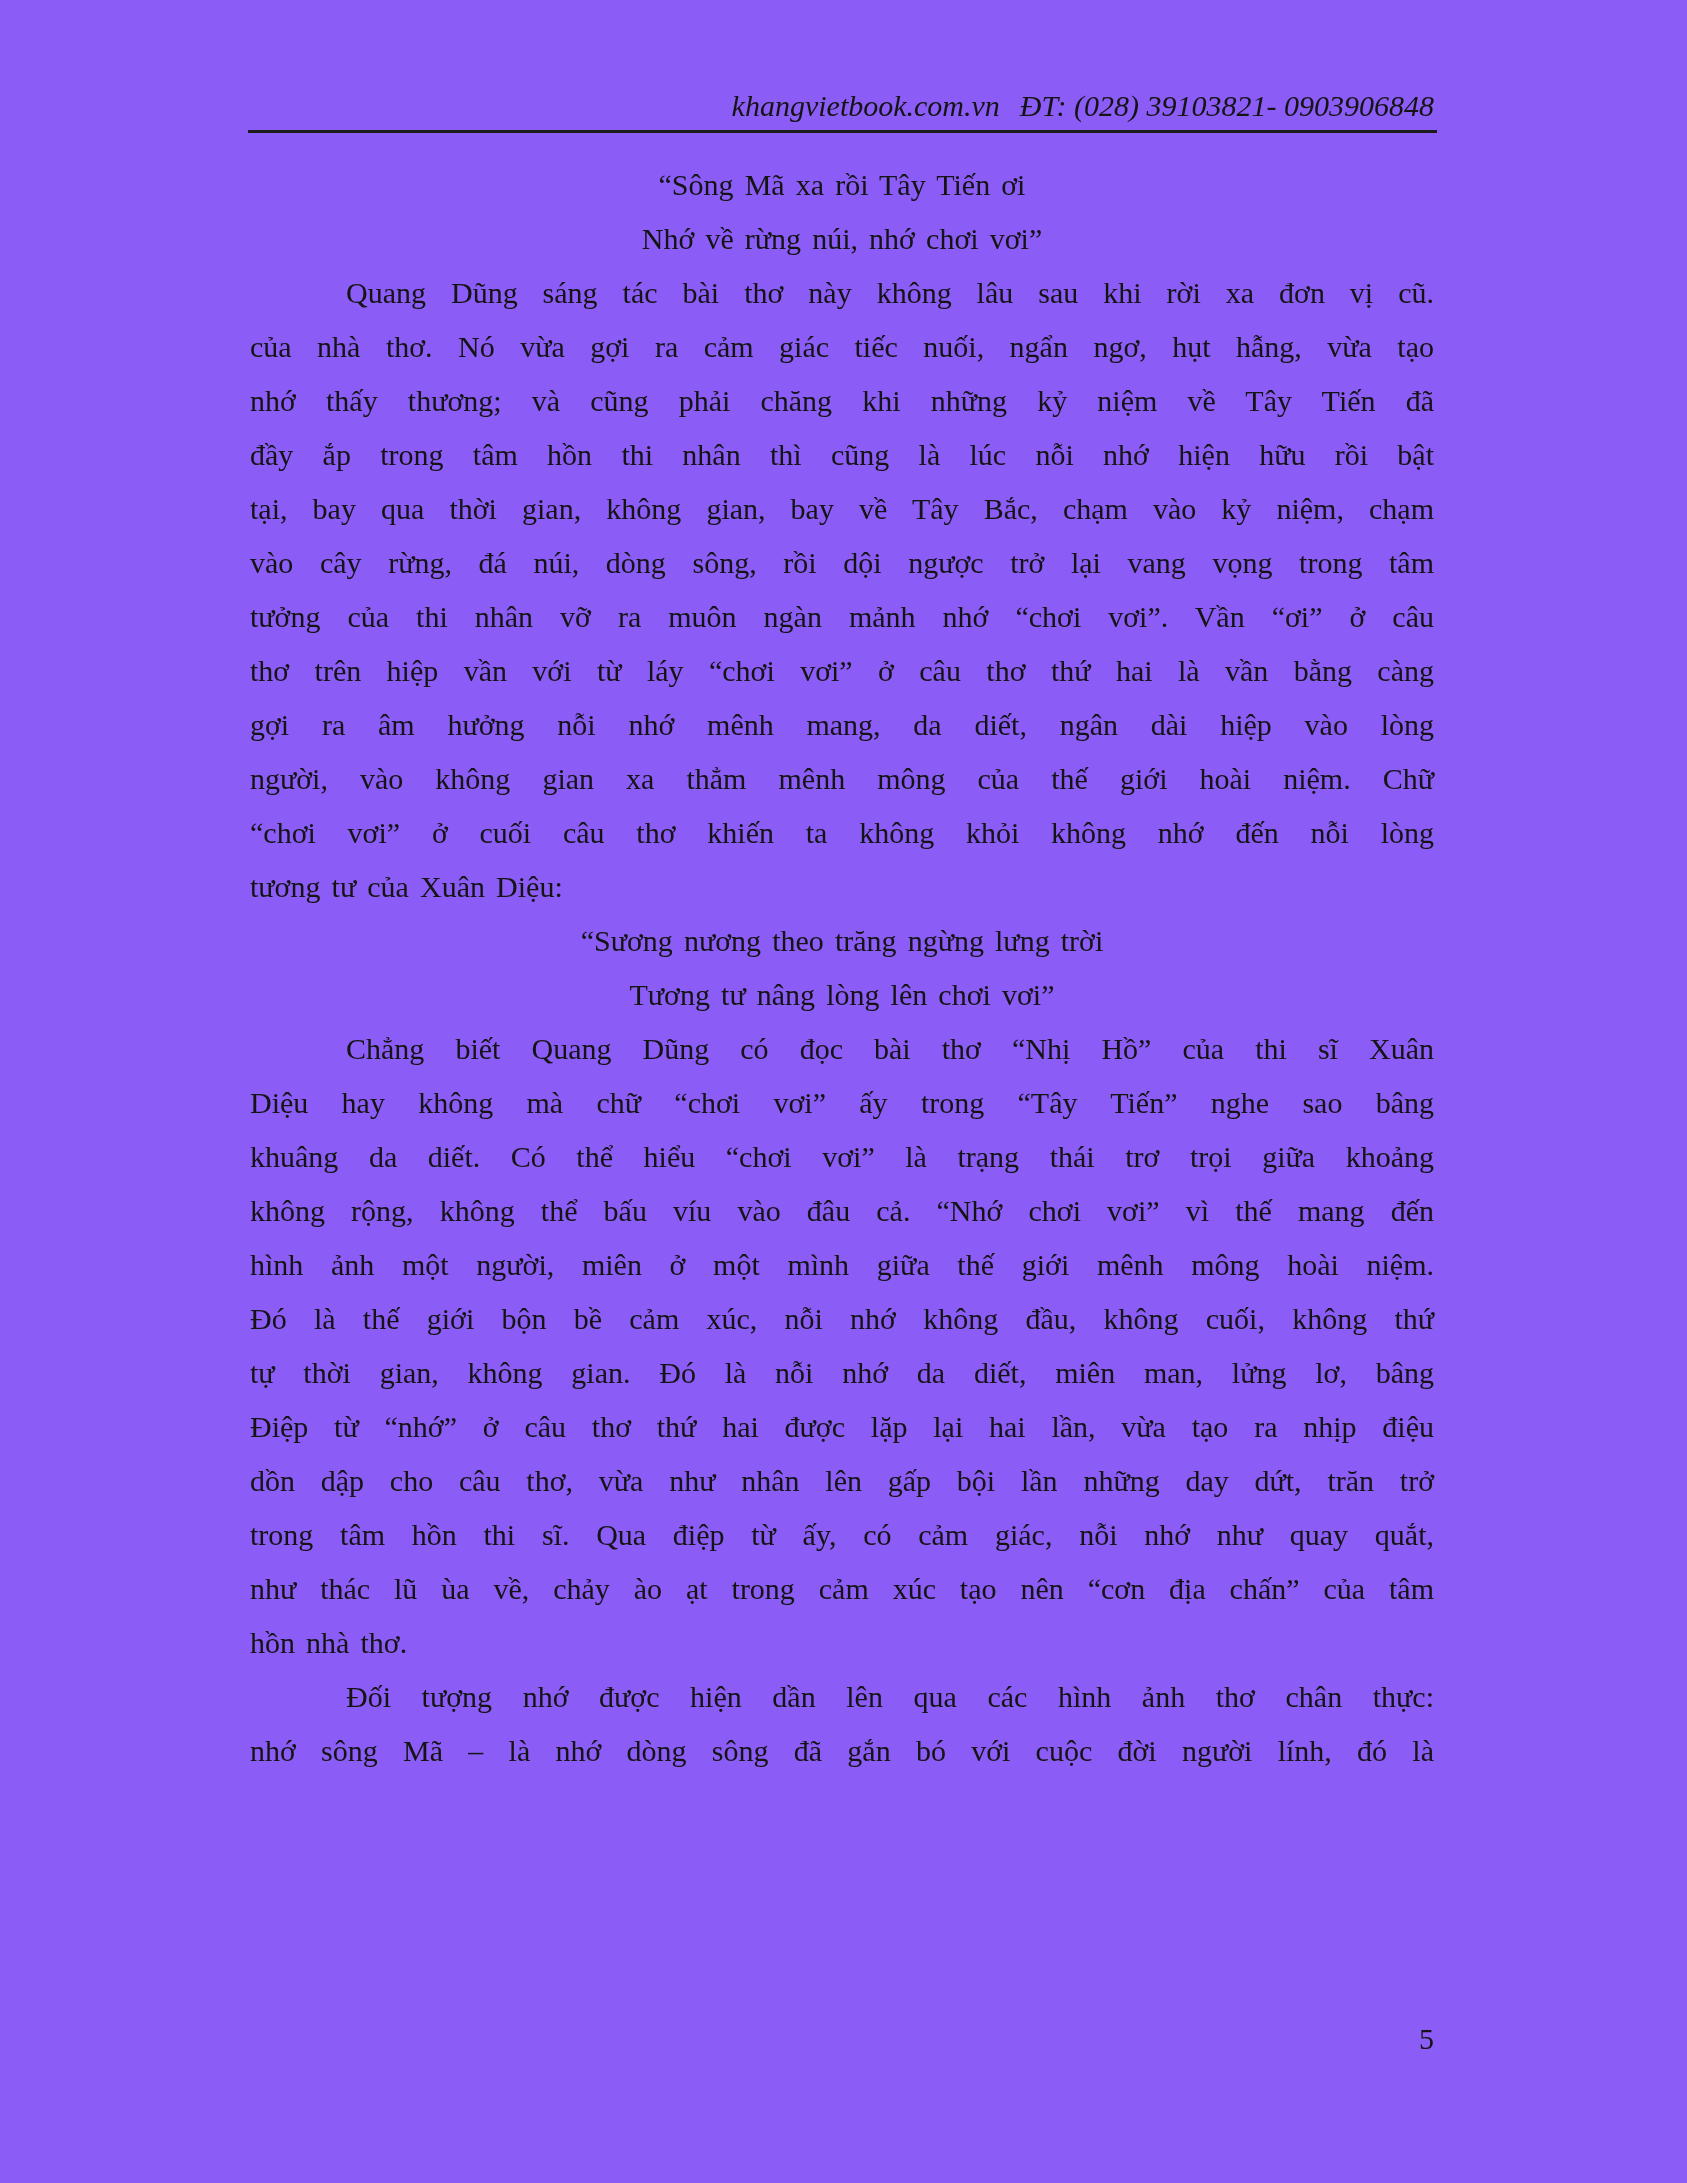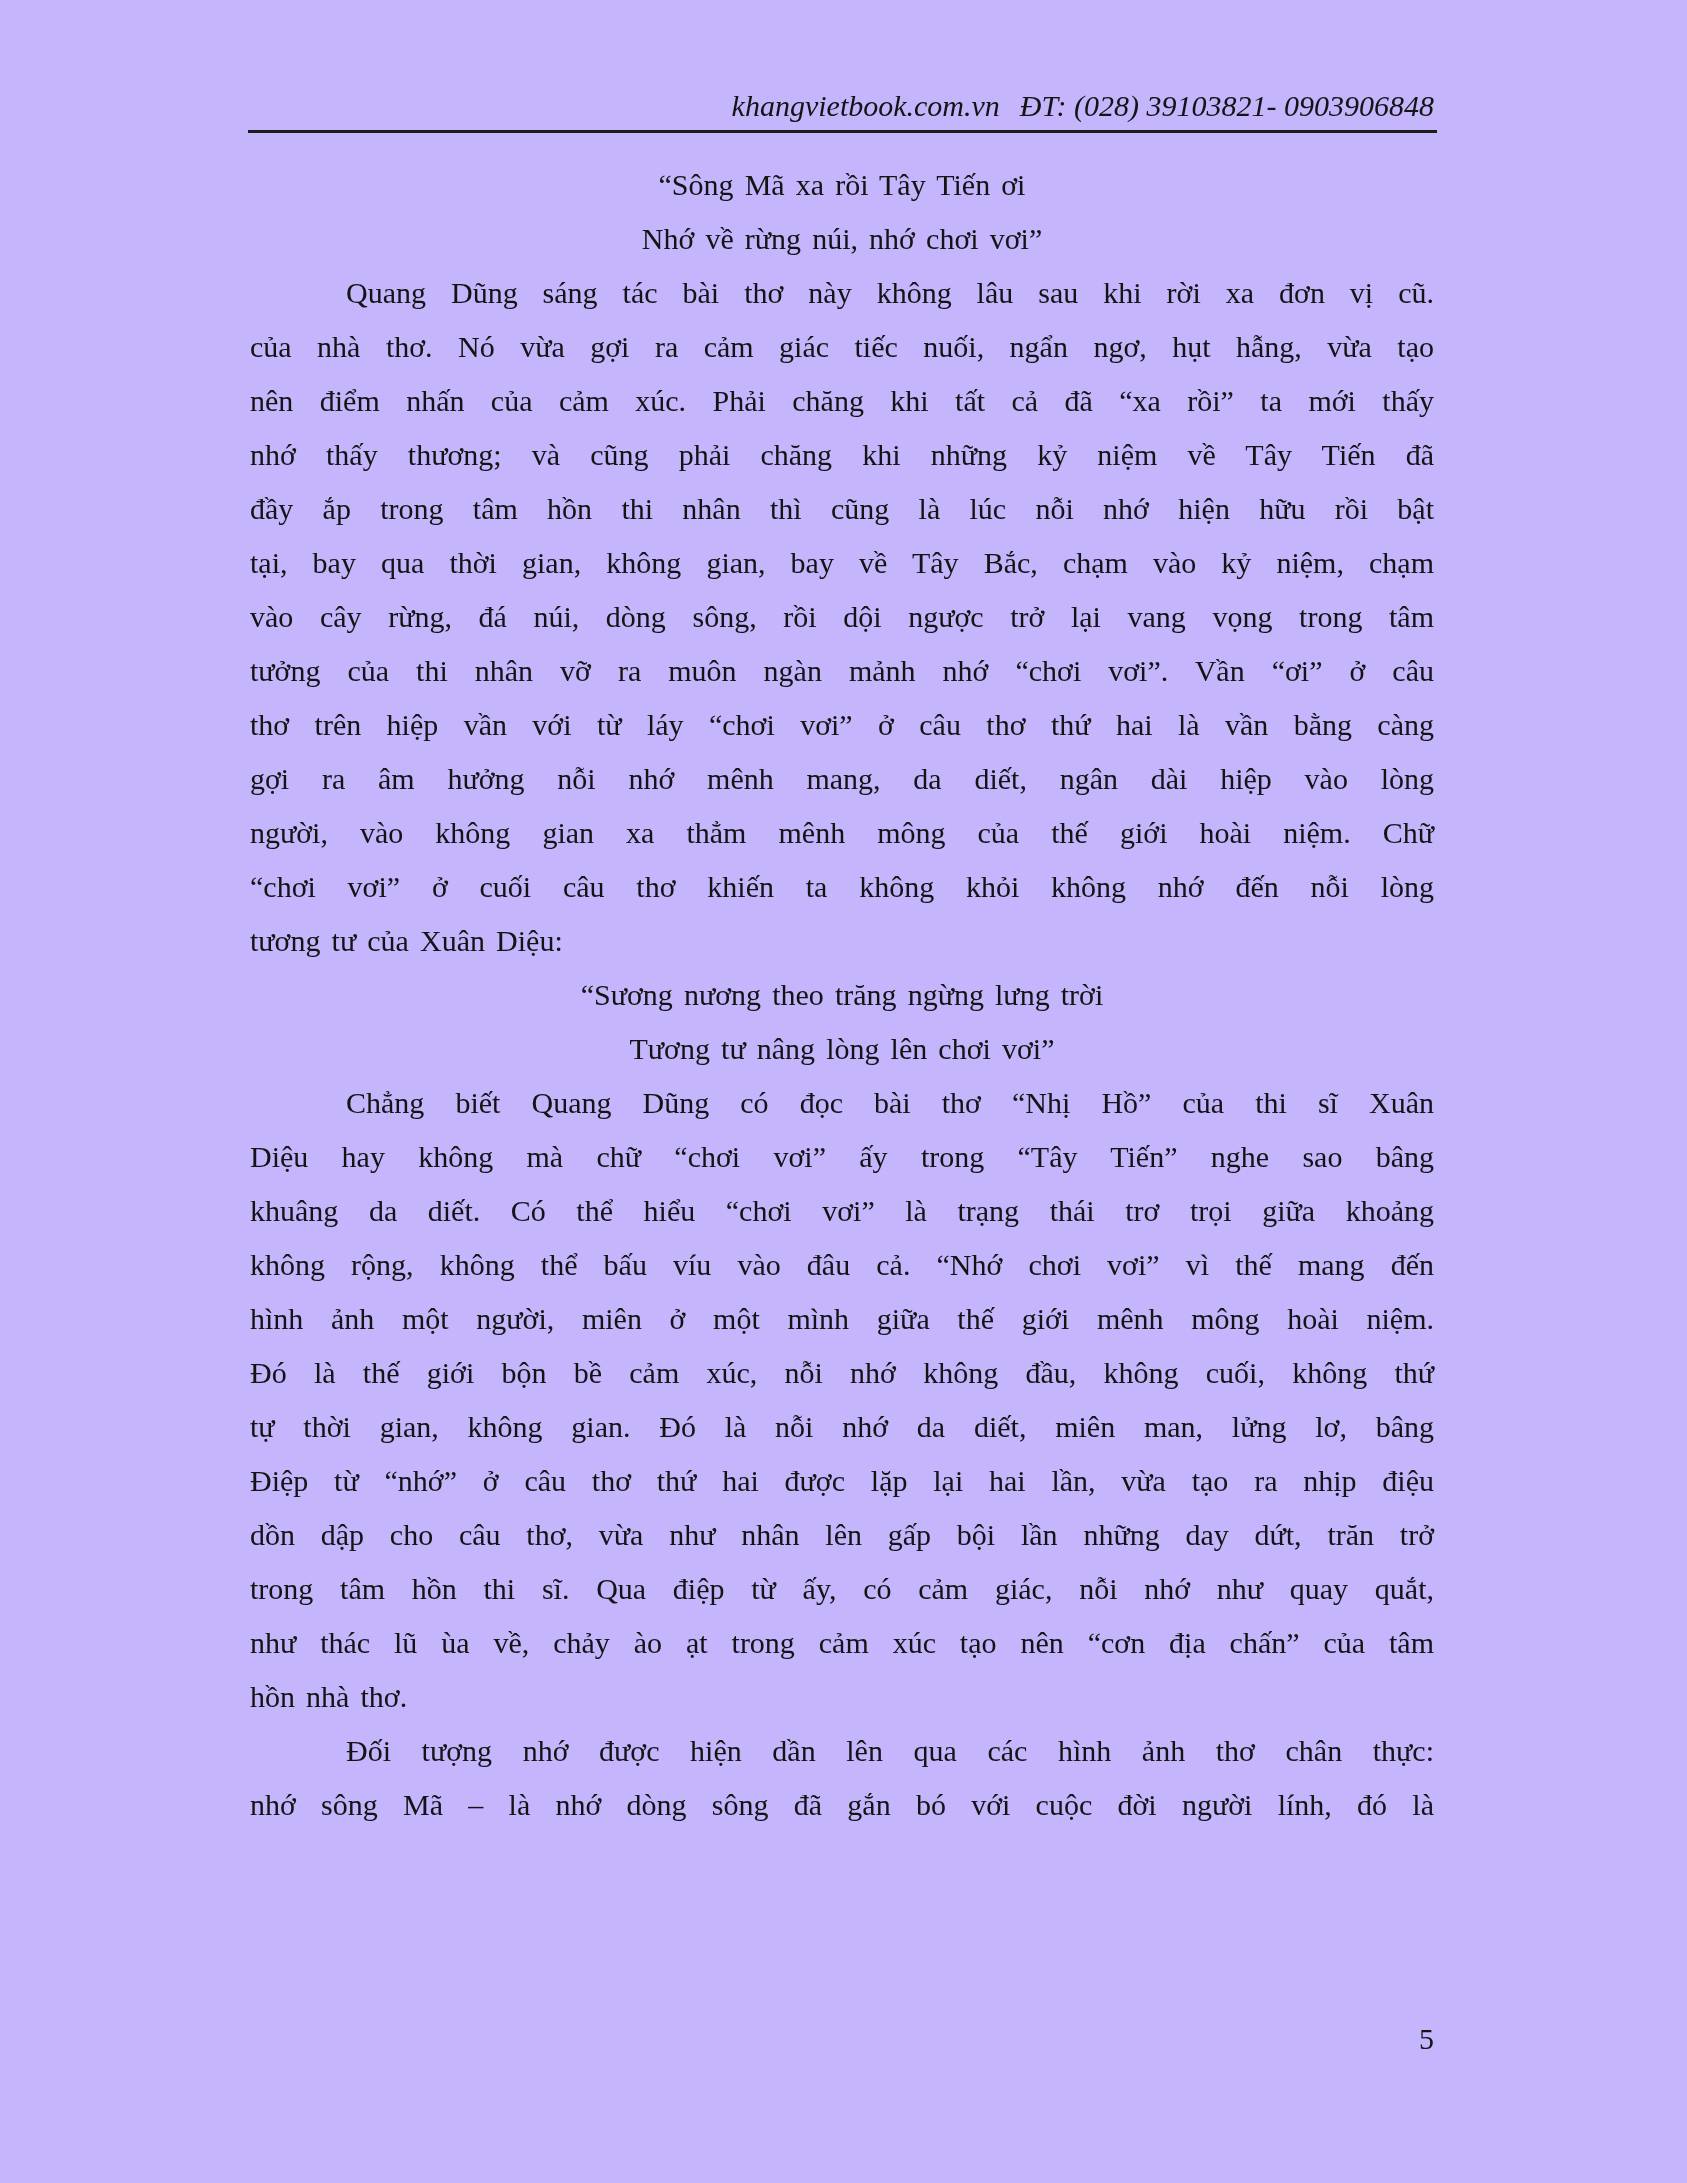--- a/index.html
+++ b/index.html
@@ -1,21 +1,21 @@
 <!DOCTYPE html>
 <html style="font-size:10.6px"><head>
 <meta charset="utf-8">
 <style>
   html, body { margin: 0; padding: 0; background: #e8e8e8; }
   .page {
     position: relative;
     width: 1687px;
     height: 2183px;
     margin: 0 auto;
-    background: #c4b5fd;
+    background: #8b5cf6;
     font-family: "Liberation Serif", "DejaVu Serif", serif;
     color: #141414;
     overflow: hidden;
   }
   .header {
     position: absolute;
     top: 87px;
     left: 250px;
     width: 1184px;
     text-align: right;
@@ -75,21 +75,20 @@
   <div class="header-rule"></div>
 
   <div class="content" id="content">
       <div class="block verse">
         <div class="line verse-line">“Sông Mã xa rồi Tây Tiến ơi</div>
         <div class="line verse-line">Nhớ về rừng núi, nhớ chơi vơi”</div>
       </div>
       <div class="block paragraph">
         <div class="line indent just">Quang Dũng sáng tác bài thơ này không lâu sau khi rời xa đơn vị cũ.</div>
         <div class="line just">của nhà thơ. Nó vừa gợi ra cảm giác tiếc nuối, ngẩn ngơ, hụt hẫng, vừa tạo</div>
-        <div class="line just">nên điểm nhấn của cảm xúc. Phải chăng khi tất cả đã “xa rồi” ta mới thấy</div>
         <div class="line just">nhớ thấy thương; và cũng phải chăng khi những kỷ niệm về Tây Tiến đã</div>
         <div class="line just">đầy ắp trong tâm hồn thi nhân thì cũng là lúc nỗi nhớ hiện hữu rồi bật</div>
         <div class="line just">tại, bay qua thời gian, không gian, bay về Tây Bắc, chạm vào kỷ niệm, chạm</div>
         <div class="line just">vào cây rừng, đá núi, dòng sông, rồi dội ngược trở lại vang vọng trong tâm</div>
         <div class="line just">tưởng của thi nhân vỡ ra muôn ngàn mảnh nhớ “chơi vơi”. Vần “ơi” ở câu</div>
         <div class="line just">thơ trên hiệp vần với từ láy “chơi vơi” ở câu thơ thứ hai là vần bằng càng</div>
         <div class="line just">gợi ra âm hưởng nỗi nhớ mênh mang, da diết, ngân dài hiệp vào lòng</div>
         <div class="line just">người, vào không gian xa thẳm mênh mông của thế giới hoài niệm. Chữ</div>
         <div class="line just">“chơi vơi” ở cuối câu thơ khiến ta không khỏi không nhớ đến nỗi lòng</div>
         <div class="line">tương tư của Xuân Diệu:</div>

